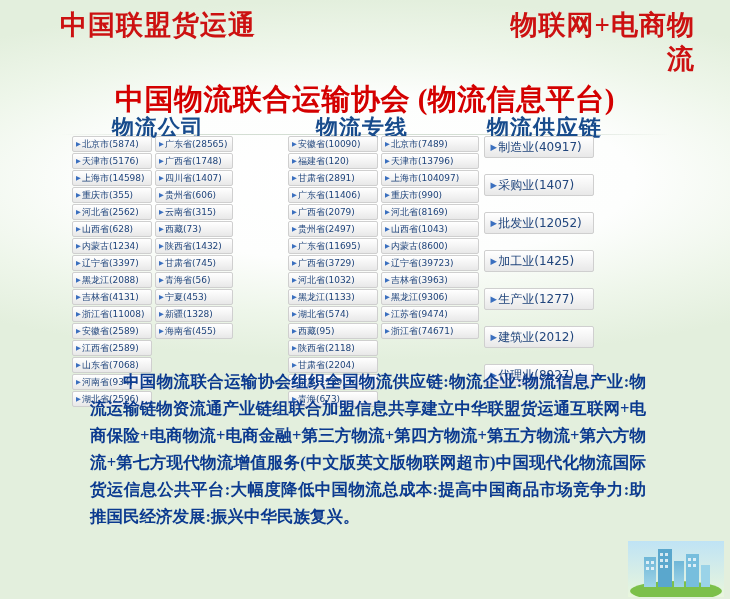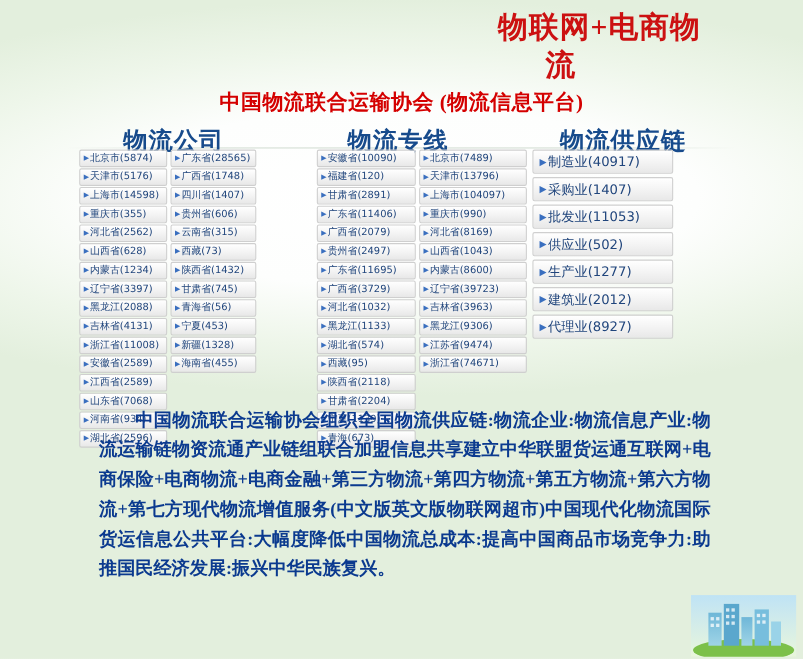--- a/index.html
+++ b/index.html
@@ -45,33 +45,33 @@
     position: absolute;
     top: 8px;
     left: 395px;
     width: 300px;
     font-size: 27px;
     font-weight: bold;
     color: #cc1111;
     font-family: "Liberation Serif", serif;
     letter-spacing: 1px;
     line-height: 34px;
-    text-align: center;
+    text-align: right;
   }
   .title2 .l2 {
     display: block;
     margin-left: -70px;
   }
   .title3 {
     position: absolute;
     top: 80px;
     left: 0;
     width: 730px;
     text-align: center;
-    font-size: 19px;
+    font-size: 29px;
     font-weight: bold;
     color: #d40000;
     font-family: "Liberation Serif", serif;
     letter-spacing: 0.5px;
   }
   .col-heads {
     position: absolute;
     top: 113px;
     left: 0;
     width: 730px;
@@ -80,21 +80,21 @@
   .col-head {
     position: absolute;
     font-size: 22px;
     font-weight: bold;
     color: #174b8c;
     font-family: "Liberation Serif", serif;
     letter-spacing: 1px;
   }
   .ch1 { left: 112px; }
   .ch2 { left: 316px; }
-  .ch3 { left: 487px; margin-left: 22px; }
+  .ch3 { left: 487px; }
   .panels {
     position: absolute;
     top: 136px;
     left: 0;
     width: 730px;
     height: 224px;
   }
   .panel {
     position: absolute;
     top: 0;
@@ -136,23 +136,23 @@
   .dense.w1 { width: 80px; }
   .dense.w2 { width: 78px; }
   .dense.w3 { width: 90px; }
   .dense.w4 { width: 98px; }
   
   .big li {
     height: 22px;
     line-height: 20px;
     font-size: 12px;
     padding: 0 4px;
-    width: 128px;
+    width: 110px;
     font-family: "DejaVu Sans", sans-serif;
-    margin-bottom: 3px;
+    margin-bottom: 16px;
   }
   .paragraph {
     position: absolute;
     top: 368px;
     left: 90px;
     width: 556px;
     font-size: 16.5px;
     line-height: 27px;
     color: #0b3a8f;
     font-family: "Liberation Serif", serif;
@@ -176,20 +176,21 @@
     background: linear-gradient(90deg, rgba(200,210,200,0) 0%, rgba(170,190,170,0.5) 20%, rgba(170,190,170,0.5) 80%, rgba(200,210,200,0) 100%);
   }
 </style>
 </head>
 <body>
 
 <div id="page">
 
   <div class="hdr-band"></div>
 
+  <div class="title1">中国联盟货运通</div>
 
   <div class="title2">
     <span>物联网+电商物</span>
     <span class="l2">流</span>
   </div>
 
   <div class="title3">中国物流联合运输协会 (物流信息平台)</div>
 
   <div class="sep-line"></div>
 
@@ -274,22 +275,22 @@
           <li><span class="bullet">▶</span><span>黑龙江(9306)</span></li>
           <li><span class="bullet">▶</span><span>江苏省(9474)</span></li>
           <li><span class="bullet">▶</span><span>浙江省(74671)</span></li>
         </ul>
     </div>
 
     <div class="panel p5">
       <ul class="list big" id="list-supply">
           <li><span class="bullet">▶</span><span>制造业(40917)</span></li>
           <li><span class="bullet">▶</span><span>采购业(1407)</span></li>
-          <li><span class="bullet">▶</span><span>批发业(11053)</span></li>
-          <li><span class="bullet">▶</span><span>供应业(502)</span></li>
+          <li><span class="bullet">▶</span><span>批发业(12052)</span></li>
+          <li><span class="bullet">▶</span><span>加工业(1425)</span></li>
           <li><span class="bullet">▶</span><span>生产业(1277)</span></li>
           <li><span class="bullet">▶</span><span>建筑业(2012)</span></li>
           <li><span class="bullet">▶</span><span>代理业(8927)</span></li>
         </ul>
     </div>
 
   </div>
 
   <div class="paragraph">中国物流联合运输协会组织全国物流供应链:物流企业:物流信息产业:物流运输链物资流通产业链组联合加盟信息共享建立中华联盟货运通互联网+电商保险+电商物流+电商金融+第三方物流+第四方物流+第五方物流+第六方物流+第七方现代物流增值服务(中文版英文版物联网超市)中国现代化物流国际货运信息公共平台:大幅度降低中国物流总成本:提高中国商品市场竞争力:助推国民经济发展:振兴中华民族复兴。</div>
 

